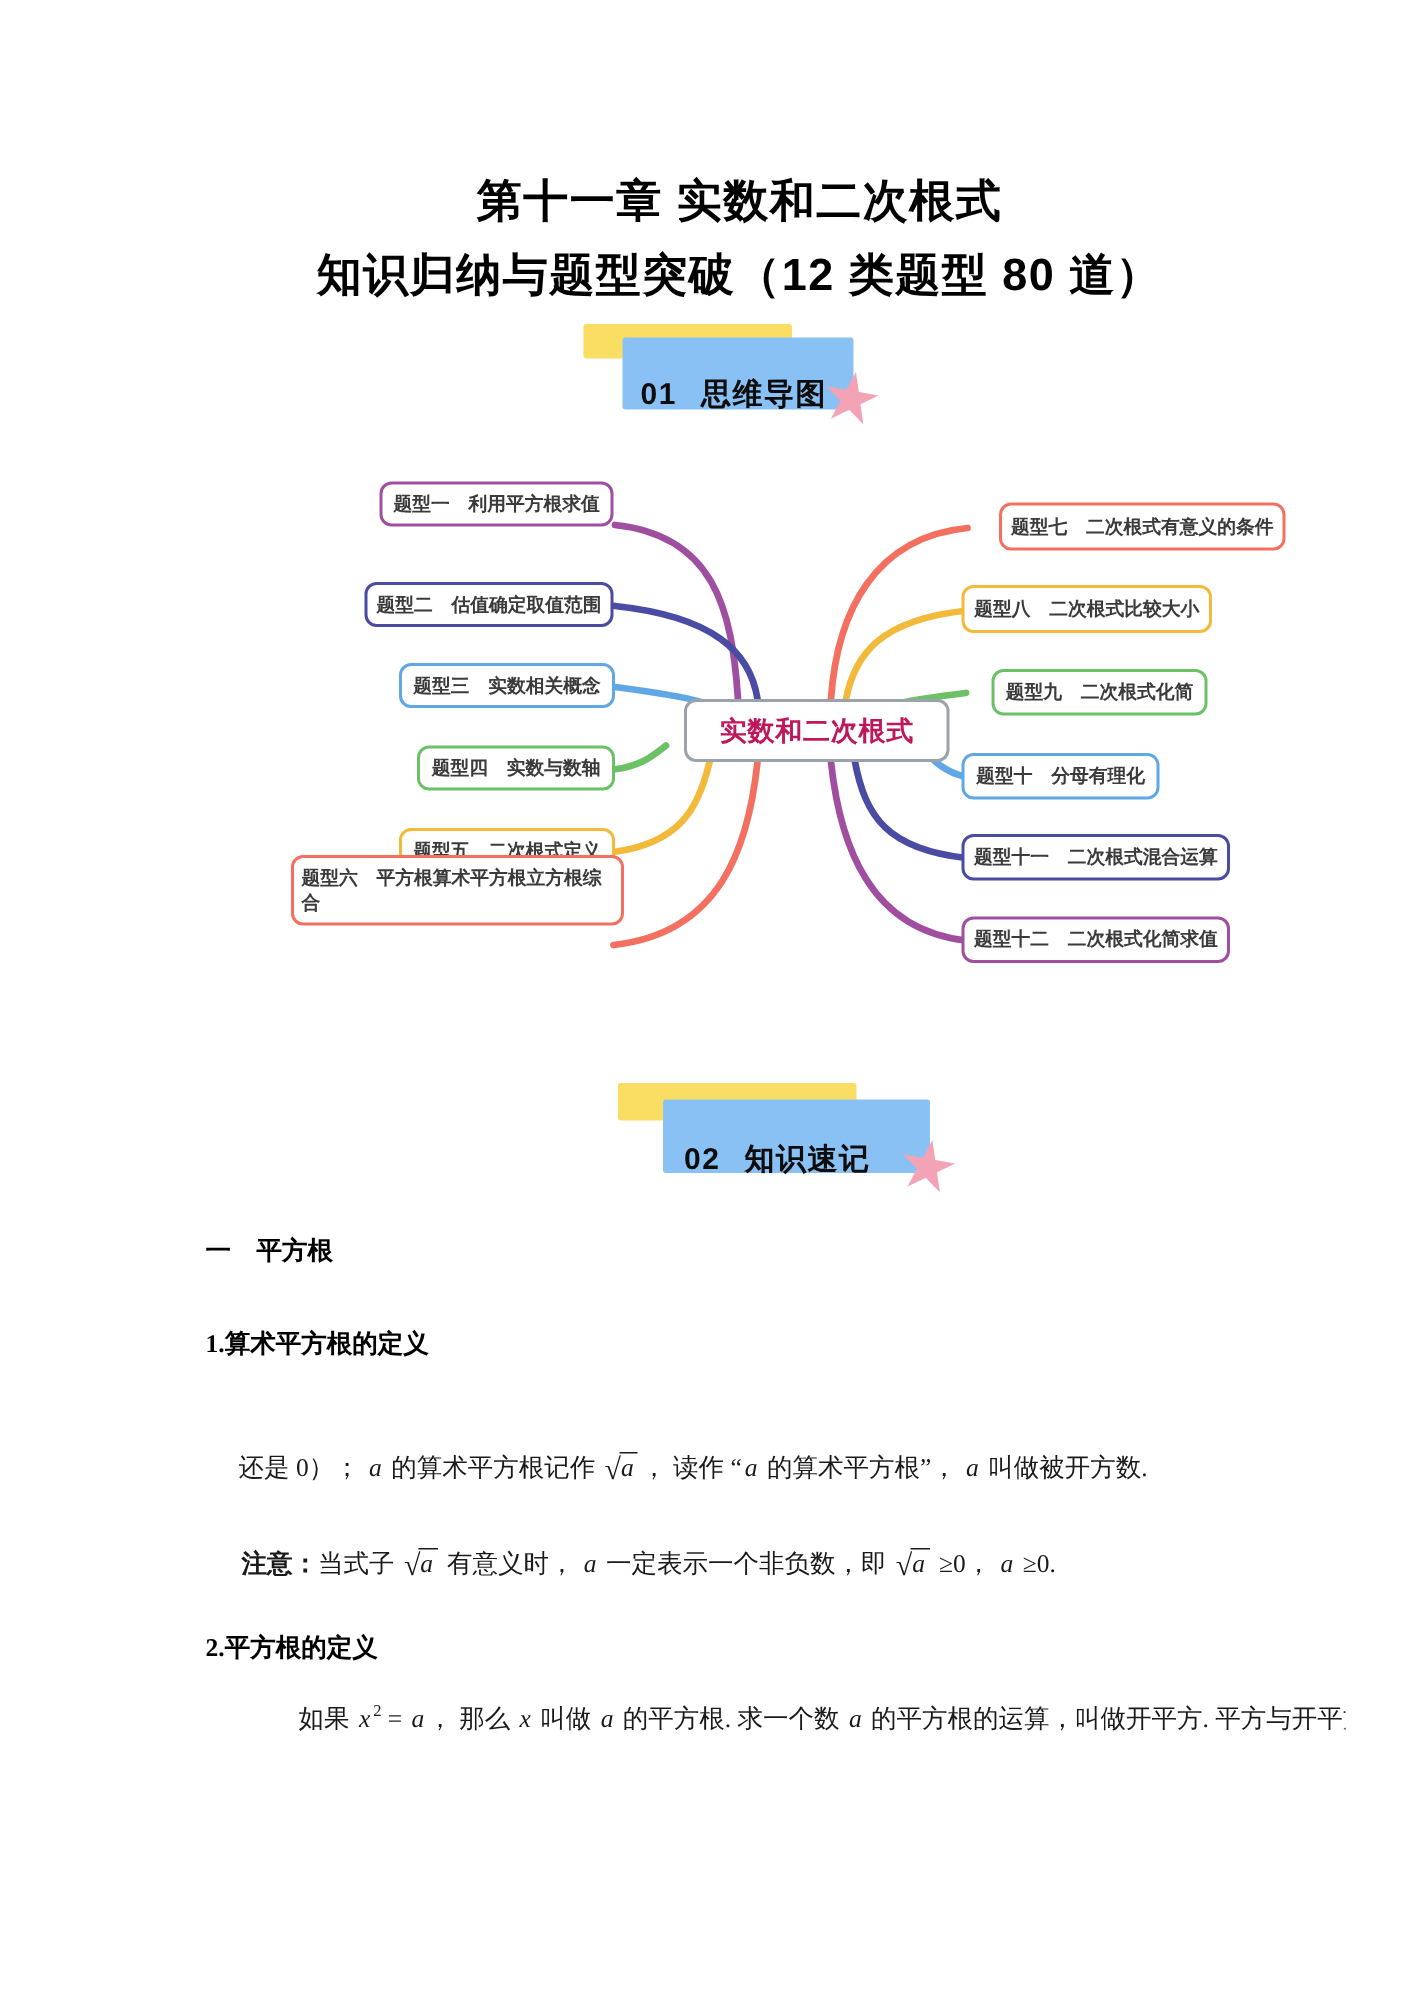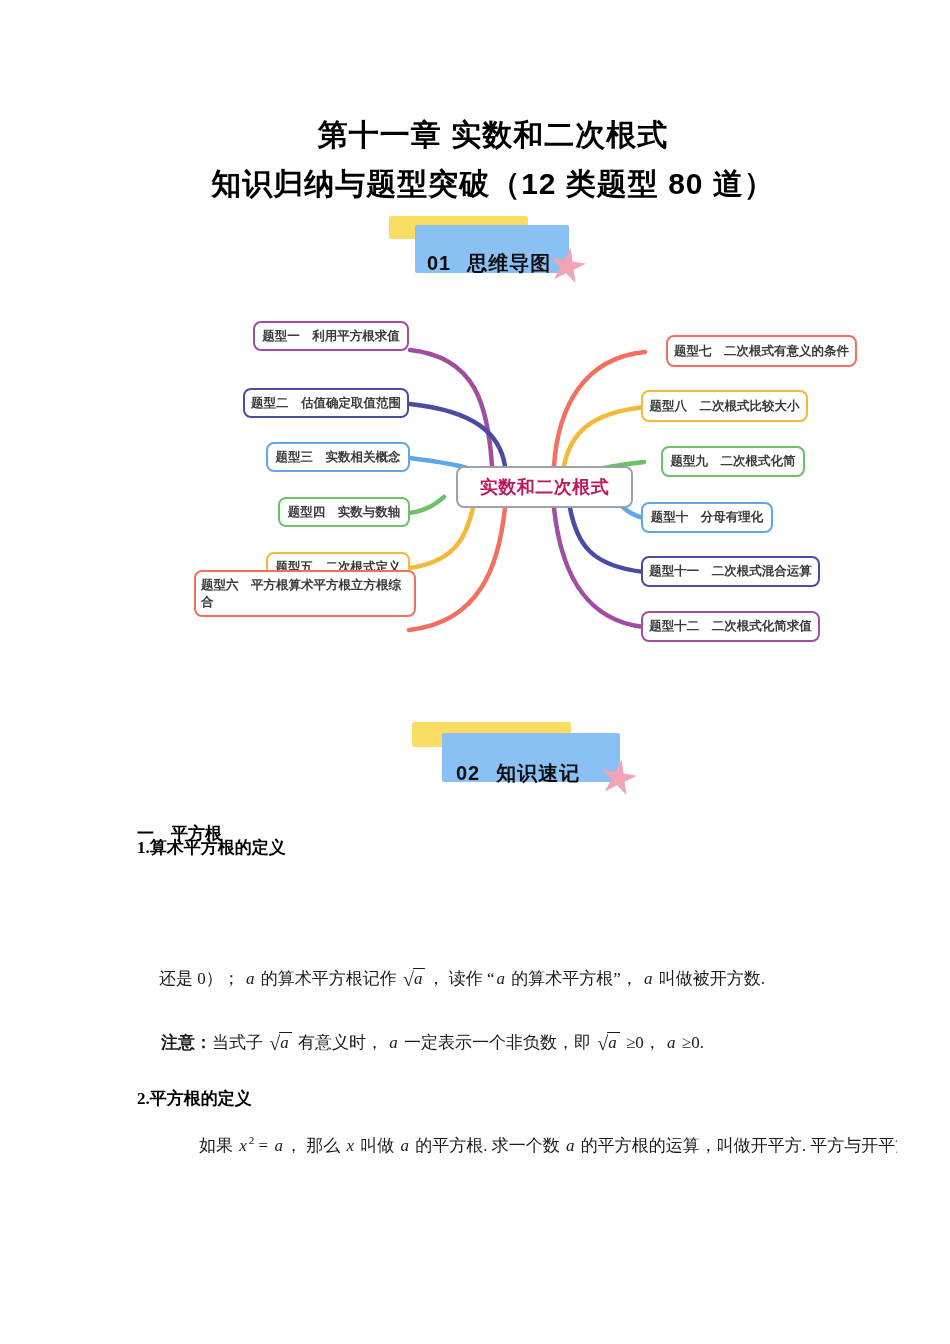--- a/index.html
+++ b/index.html
@@ -92,21 +92,21 @@
   <div class="banner" style="left:359px;top:722px;width:250px;height:85px;">
     <div class="b-yellow" style="left: 0px; top: 0px; width: 159px; height: 25px; background-color: rgb(250, 222, 99);"></div>
     <div class="b-blue" style="left: 30px; top: 11px; width: 178px; height: 49px; background-color: rgb(138, 193, 244);"></div>
     <div class="b-text" style="left:44px;top:40px;">
       <span class="b-num">02</span><span>知识速记</span>
     </div>
     <div class="b-star" style="left: 186px; top: 32px; color: rgb(242, 163, 182);">★</div>
   </div>
 
   <div class="thead" style="left:84px;top:822px;">一　平方根</div>
-  <div class="thead" style="left:84px;top:836px;">1.算术平方根的定义</div>
+  <div class="thead" style="left:84px;top:884px;">1.算术平方根的定义</div>
 
   <div class="tline" style="left:106px;top:966px;">还是 0）； <span class="seg-v">a</span> 的算术平方根记作 <span class="seg-sqrt"><span class="sqrt-sign">√</span><span class="seg-rad">a</span></span>， 读作 “<span class="seg-v">a</span> 的算术平方根”， <span class="seg-v">a</span> 叫做被开方数.</div>
   <div class="tline" style="left:108px;top:1030px;"><span class="seg-b">注意：</span>当式子 <span class="seg-sqrt"><span class="sqrt-sign">√</span><span class="seg-rad">a</span></span> 有意义时， <span class="seg-v">a</span> 一定表示一个非负数，即 <span class="seg-sqrt"><span class="sqrt-sign">√</span><span class="seg-rad">a</span></span> ≥0， <span class="seg-v">a</span> ≥0.</div>
 
   <div class="thead" style="left:84px;top:1087px;">2.平方根的定义</div>
   <div class="tline" style="left:110px;top:1133px;margin-left:36px;">如果 <span class="seg-v">x</span><sup class="seg-sup">2</sup> = <span class="seg-v">a</span>， 那么 <span class="seg-v">x</span> 叫做 <span class="seg-v">a</span> 的平方根. 求一个数 <span class="seg-v">a</span> 的平方根的运算，叫做开平方. 平方与开平方互</div>
 
 </div>
 
 </body></html>

